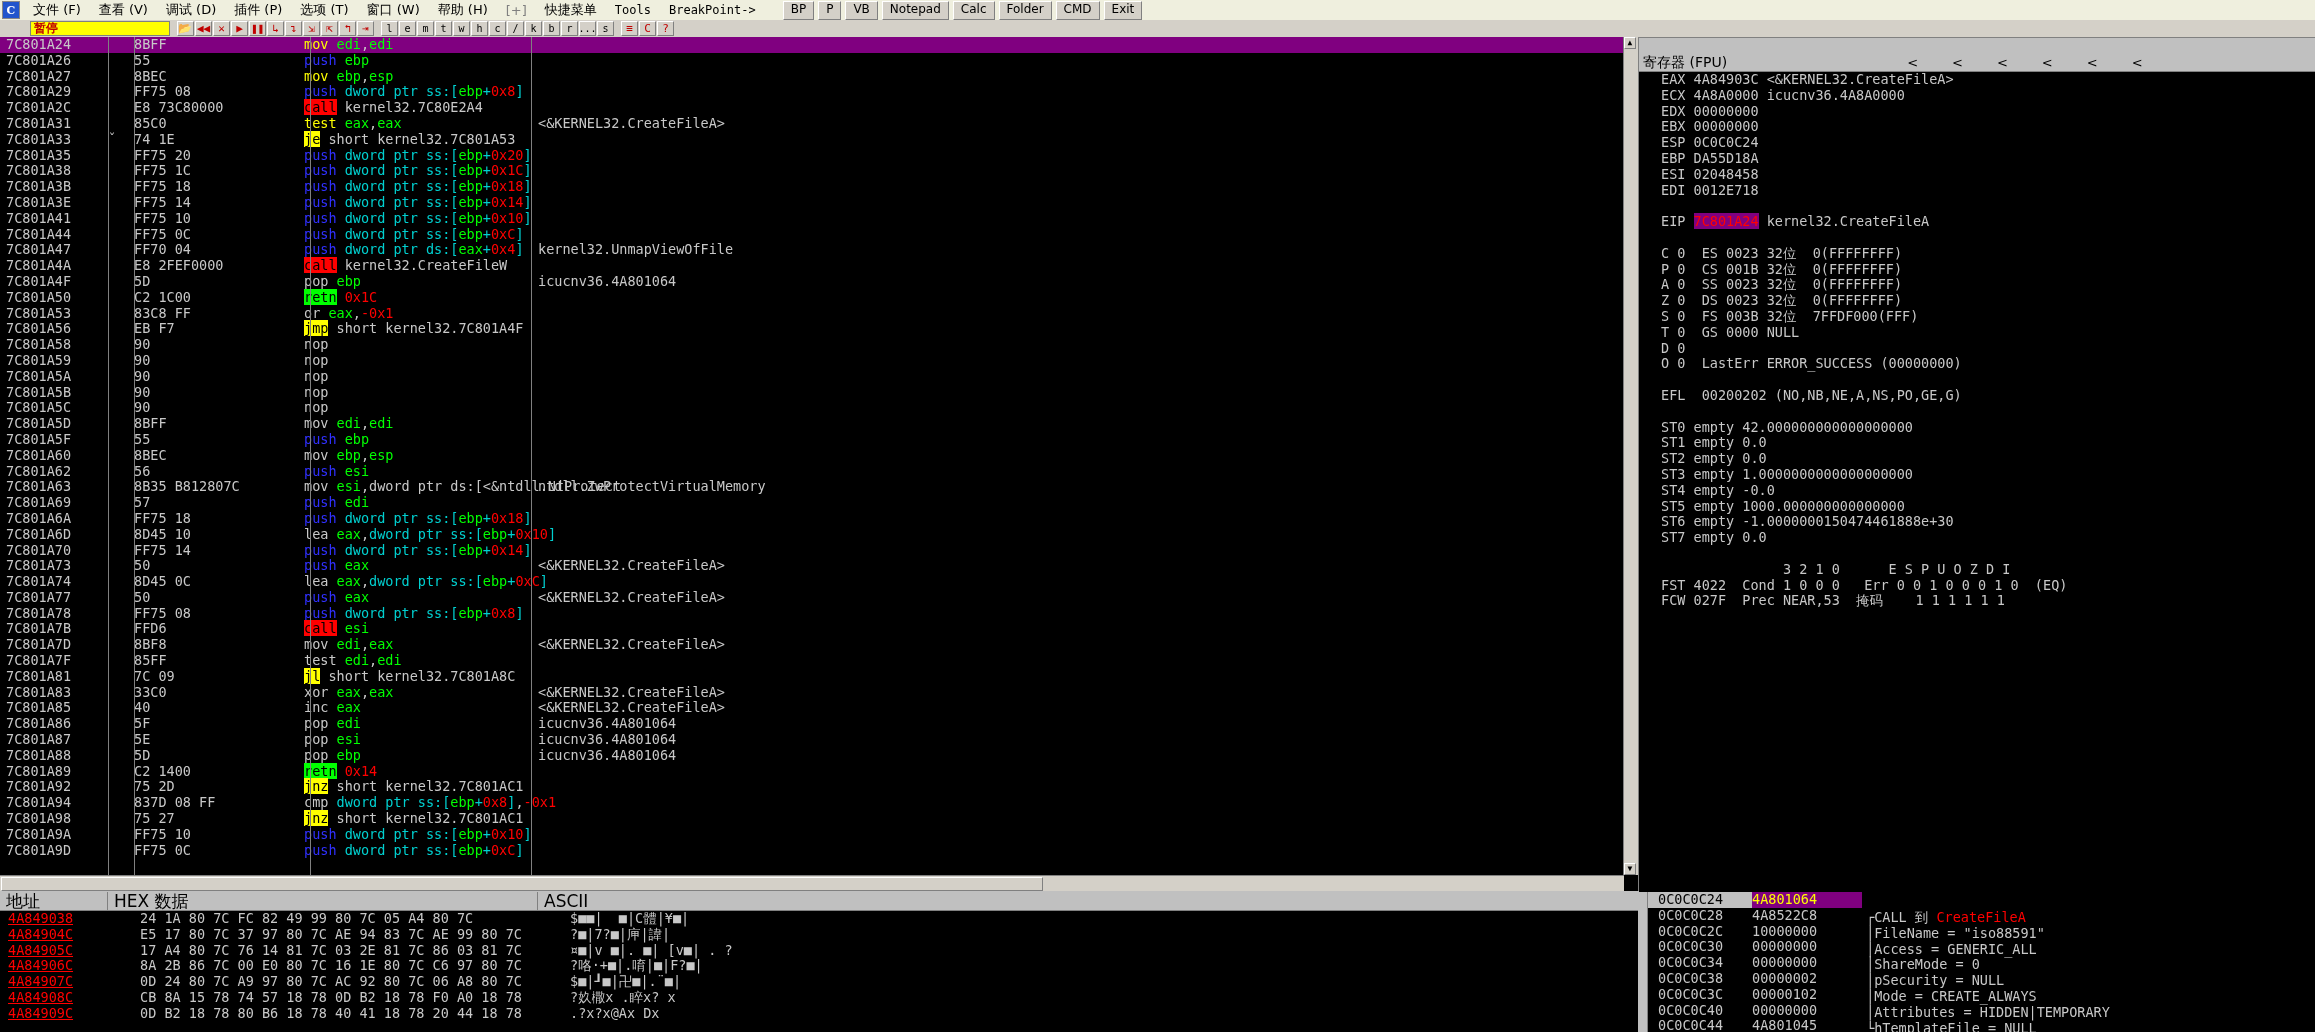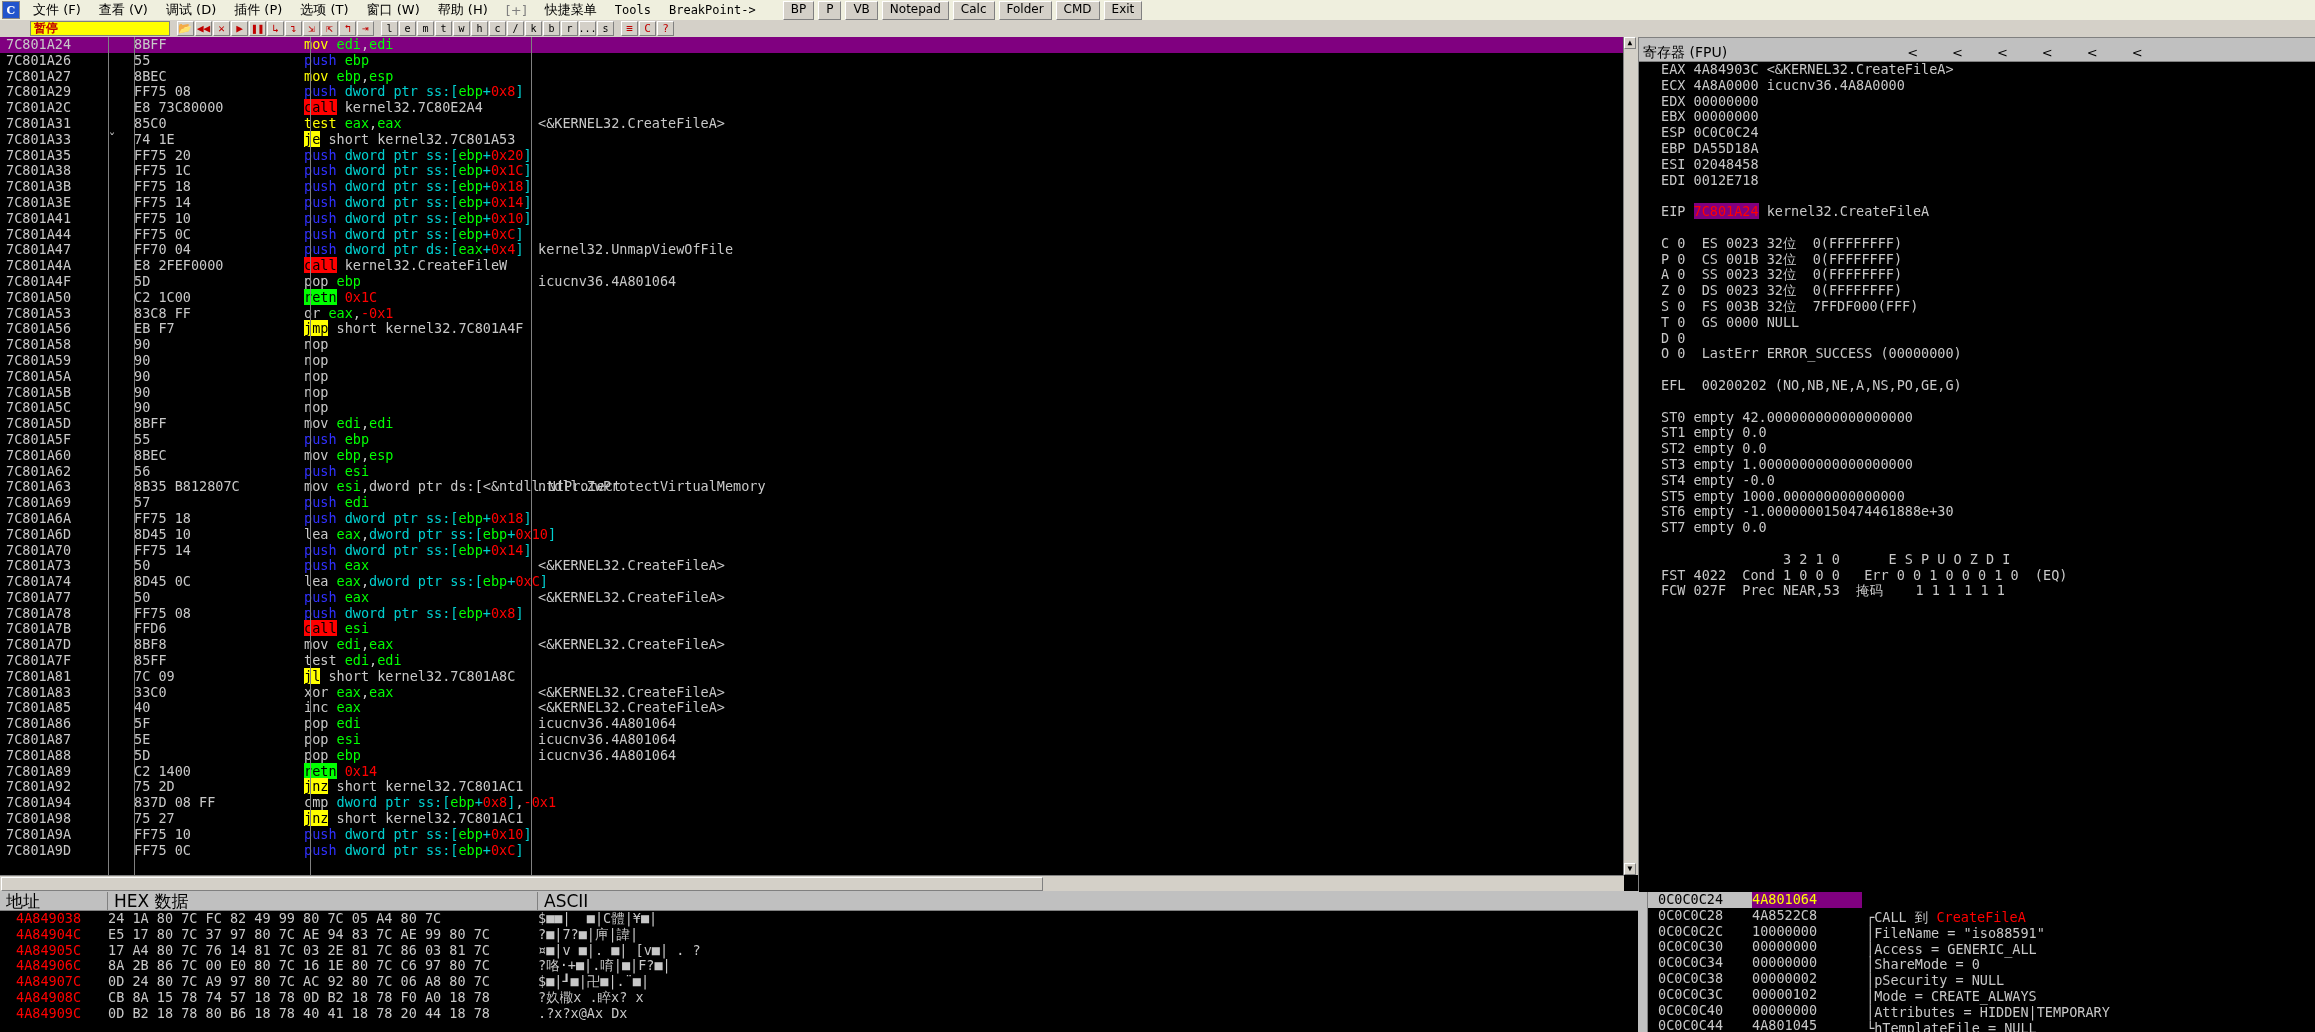--- a/index.html
+++ b/index.html
@@ -48,38 +48,38 @@
   .mn-call{color:#000;background:#ff0000;}
   .mn-test{color:#ffff00;}
   .mn-j{color:#000;background:#ffff00;}
   .mn-ret{color:#000;background:#00ff00;}
   .mn-plain{color:#c8c8c8;}
   .mn-nop{color:#c8c8c8;}
   .reg{color:#00ff00;}
   .num{color:#ff0000;}
 
   
-  #regs{left:1639px;top:6px;right:0;height:854px;}
+  #regs{left:1639px;top:16px;right:0;height:854px;}
   .rz{font-size:13.5px;line-height:15.8px;white-space:pre;padding-left:22px;}
   .eip-hl{background:#800080;color:#ff0000;}
 
   .vscroll{position:absolute;right:0;top:0;width:14px;bottom:16px;background:#d4d0c8;border-left:1px solid #808080;}
   .vsb{width:12px;height:12px;background:#d4d0c8;border:1px solid;border-color:#fff #808080 #808080 #fff;font-size:8px;text-align:center;line-height:10px;color:#000;box-sizing:border-box;}
   .hscroll{position:absolute;left:0;right:14px;bottom:0;height:15px;background:#d4d0c8;border-top:1px solid #808080;}
   .hthumb{position:absolute;left:1px;top:1px;width:1040px;height:12px;background:#d4d0c8;border:1px solid;border-color:#fff #808080 #808080 #fff;}
 
   
   #dump{left:0;top:855px;width:1638px;bottom:0;}
   .dumphead{background:#c0c0c0;color:#000;font-family:"DejaVu Sans",sans-serif;font-size:17px;height:18px;line-height:18px;display:flex;border-bottom:1px solid #808080;}
   .dh1{width:108px;padding-left:6px;border-right:1px solid #808080;box-sizing:border-box;}
   .dh2{width:430px;padding-left:6px;border-right:1px solid #808080;box-sizing:border-box;}
   .dh3{width:300px;padding-left:6px;box-sizing:border-box;}
   .dumprow{height:15.8px;line-height:15.8px;font-size:13.5px;white-space:pre;display:flex;}
-  .da{width:108px;padding-left:16px;color:#ff0000;box-sizing:border-box;}
-  .dhx{width:430px;color:#c8c8c8;box-sizing:border-box;}
+  .da{width:108px;padding-left:8px;color:#ff0000;box-sizing:border-box;text-decoration:underline;}
+  .dhx{width:430px;color:#c8c8c8;box-sizing:border-box;margin-left:32px;}
   .dac{flex:1;color:#c8c8c8;}
 
   
   #stack{left:1639px;top:855px;right:0;bottom:0;}
   .srow{height:15.8px;line-height:15.8px;font-size:13.5px;white-space:pre;display:flex;}
   .sa{width:104px;padding-left:10px;color:#c8c8c8;box-sizing:border-box;}
   .sv{width:110px;color:#c8c8c8;box-sizing:border-box;}
   .sc{flex:1;color:#c8c8c8;padding-left:4px;margin-top:18px;}
   .srow.sel .sa{background:#c0c0c0;color:#000;}
   .srow.sel .sv{background:#800080;color:#ffff00;}

